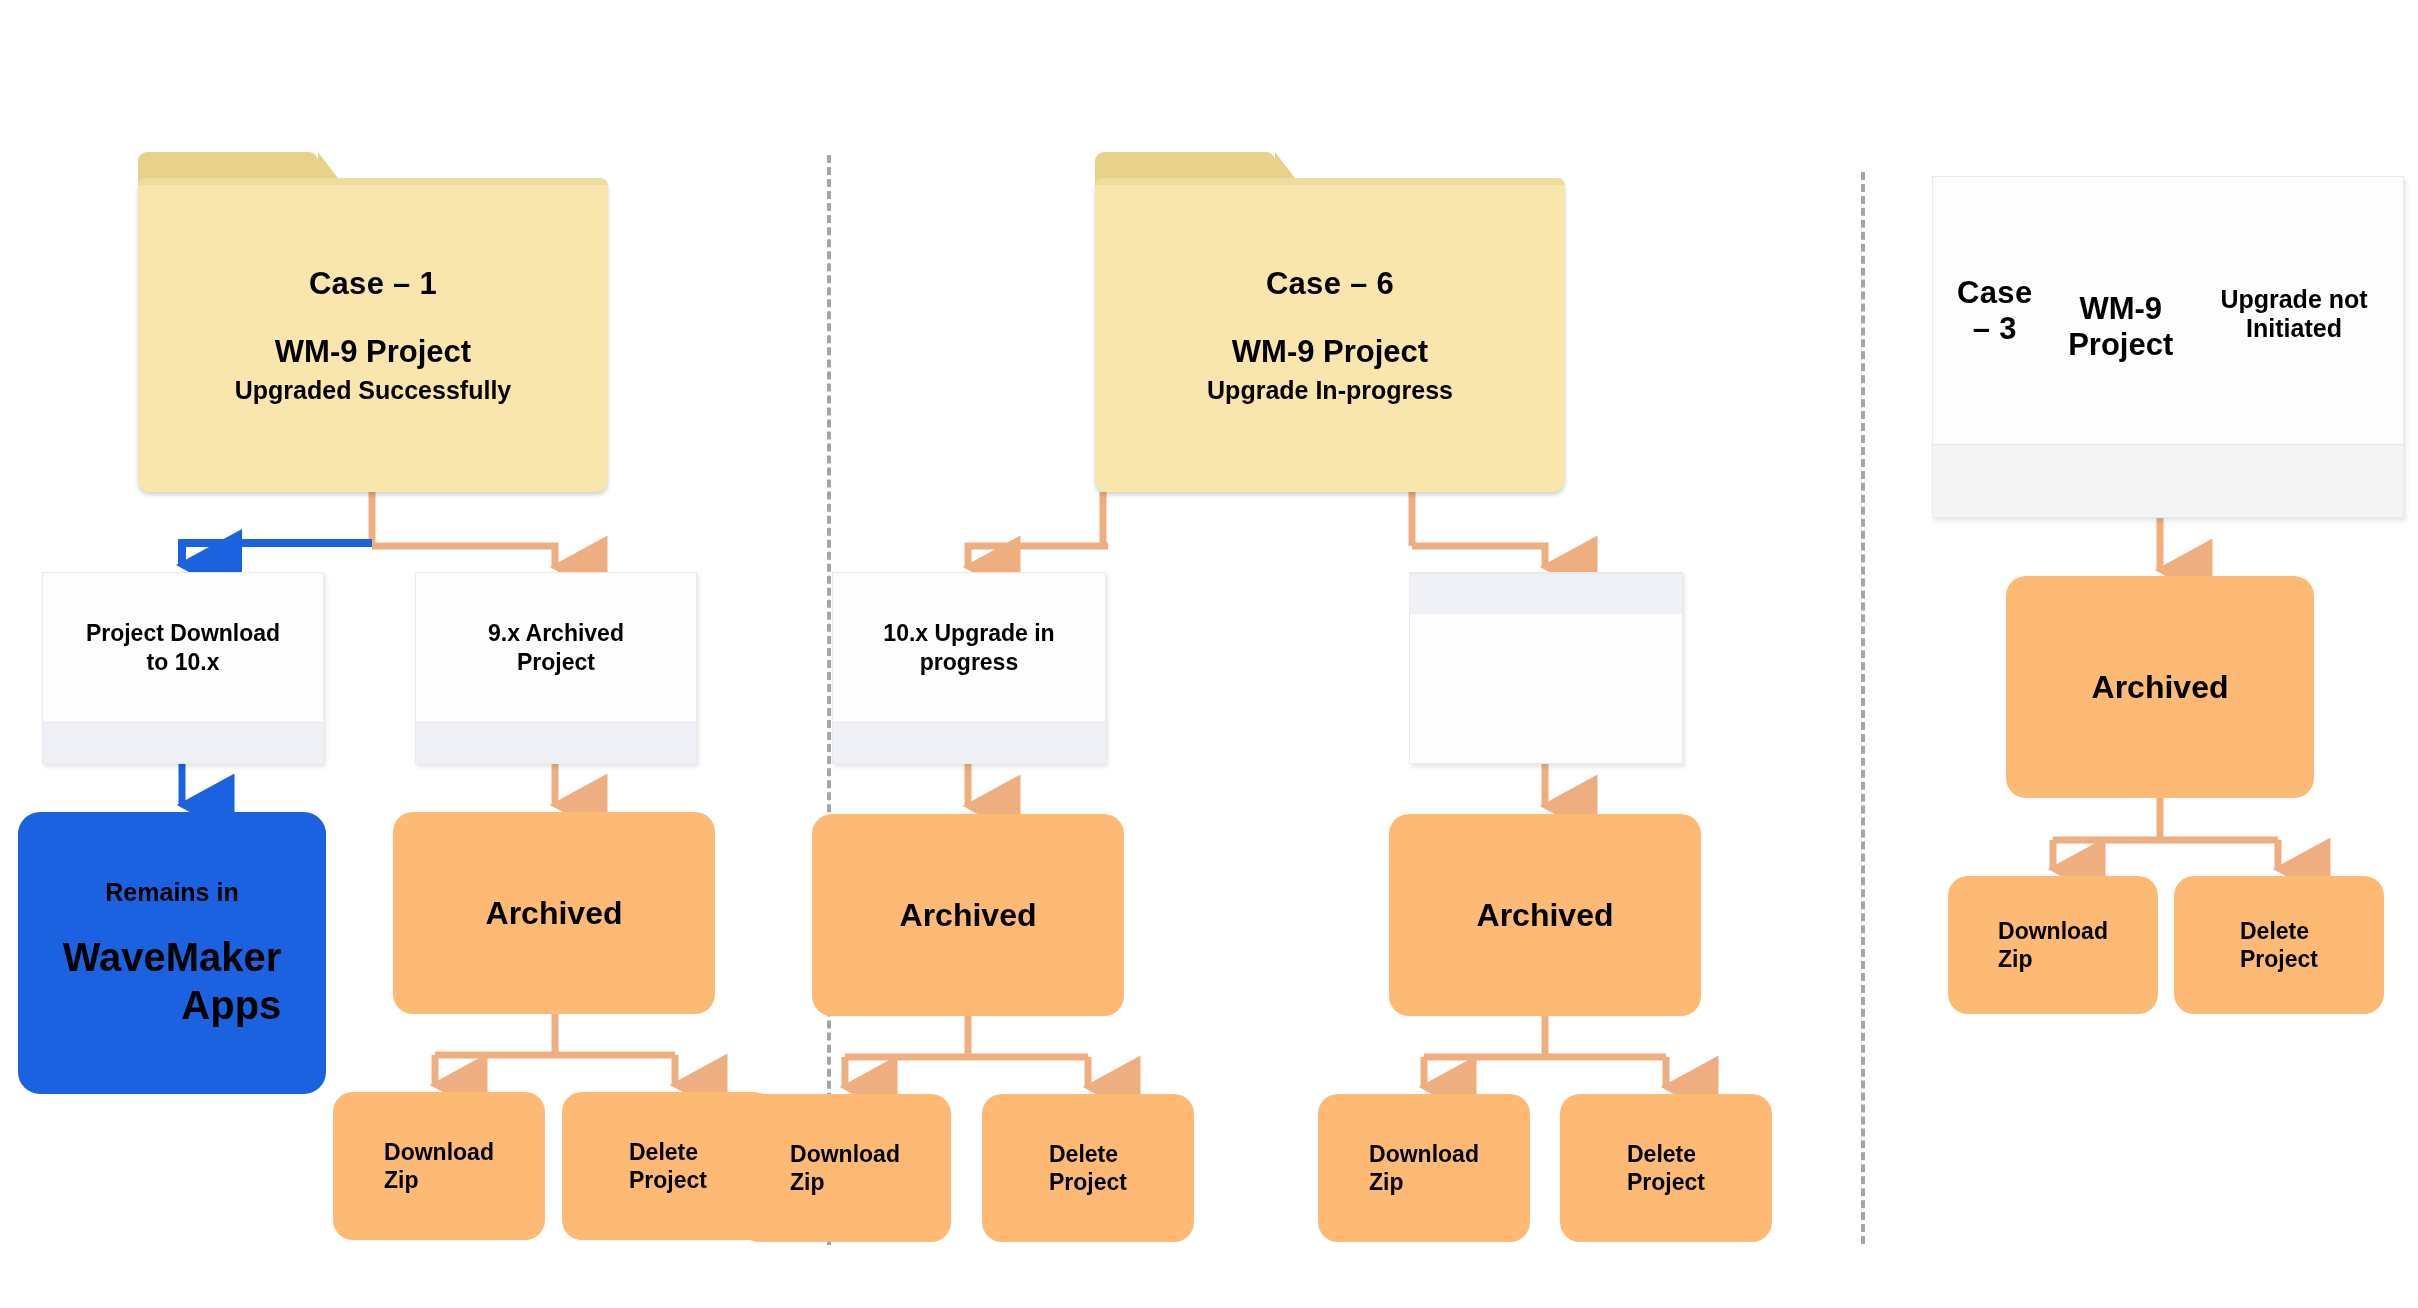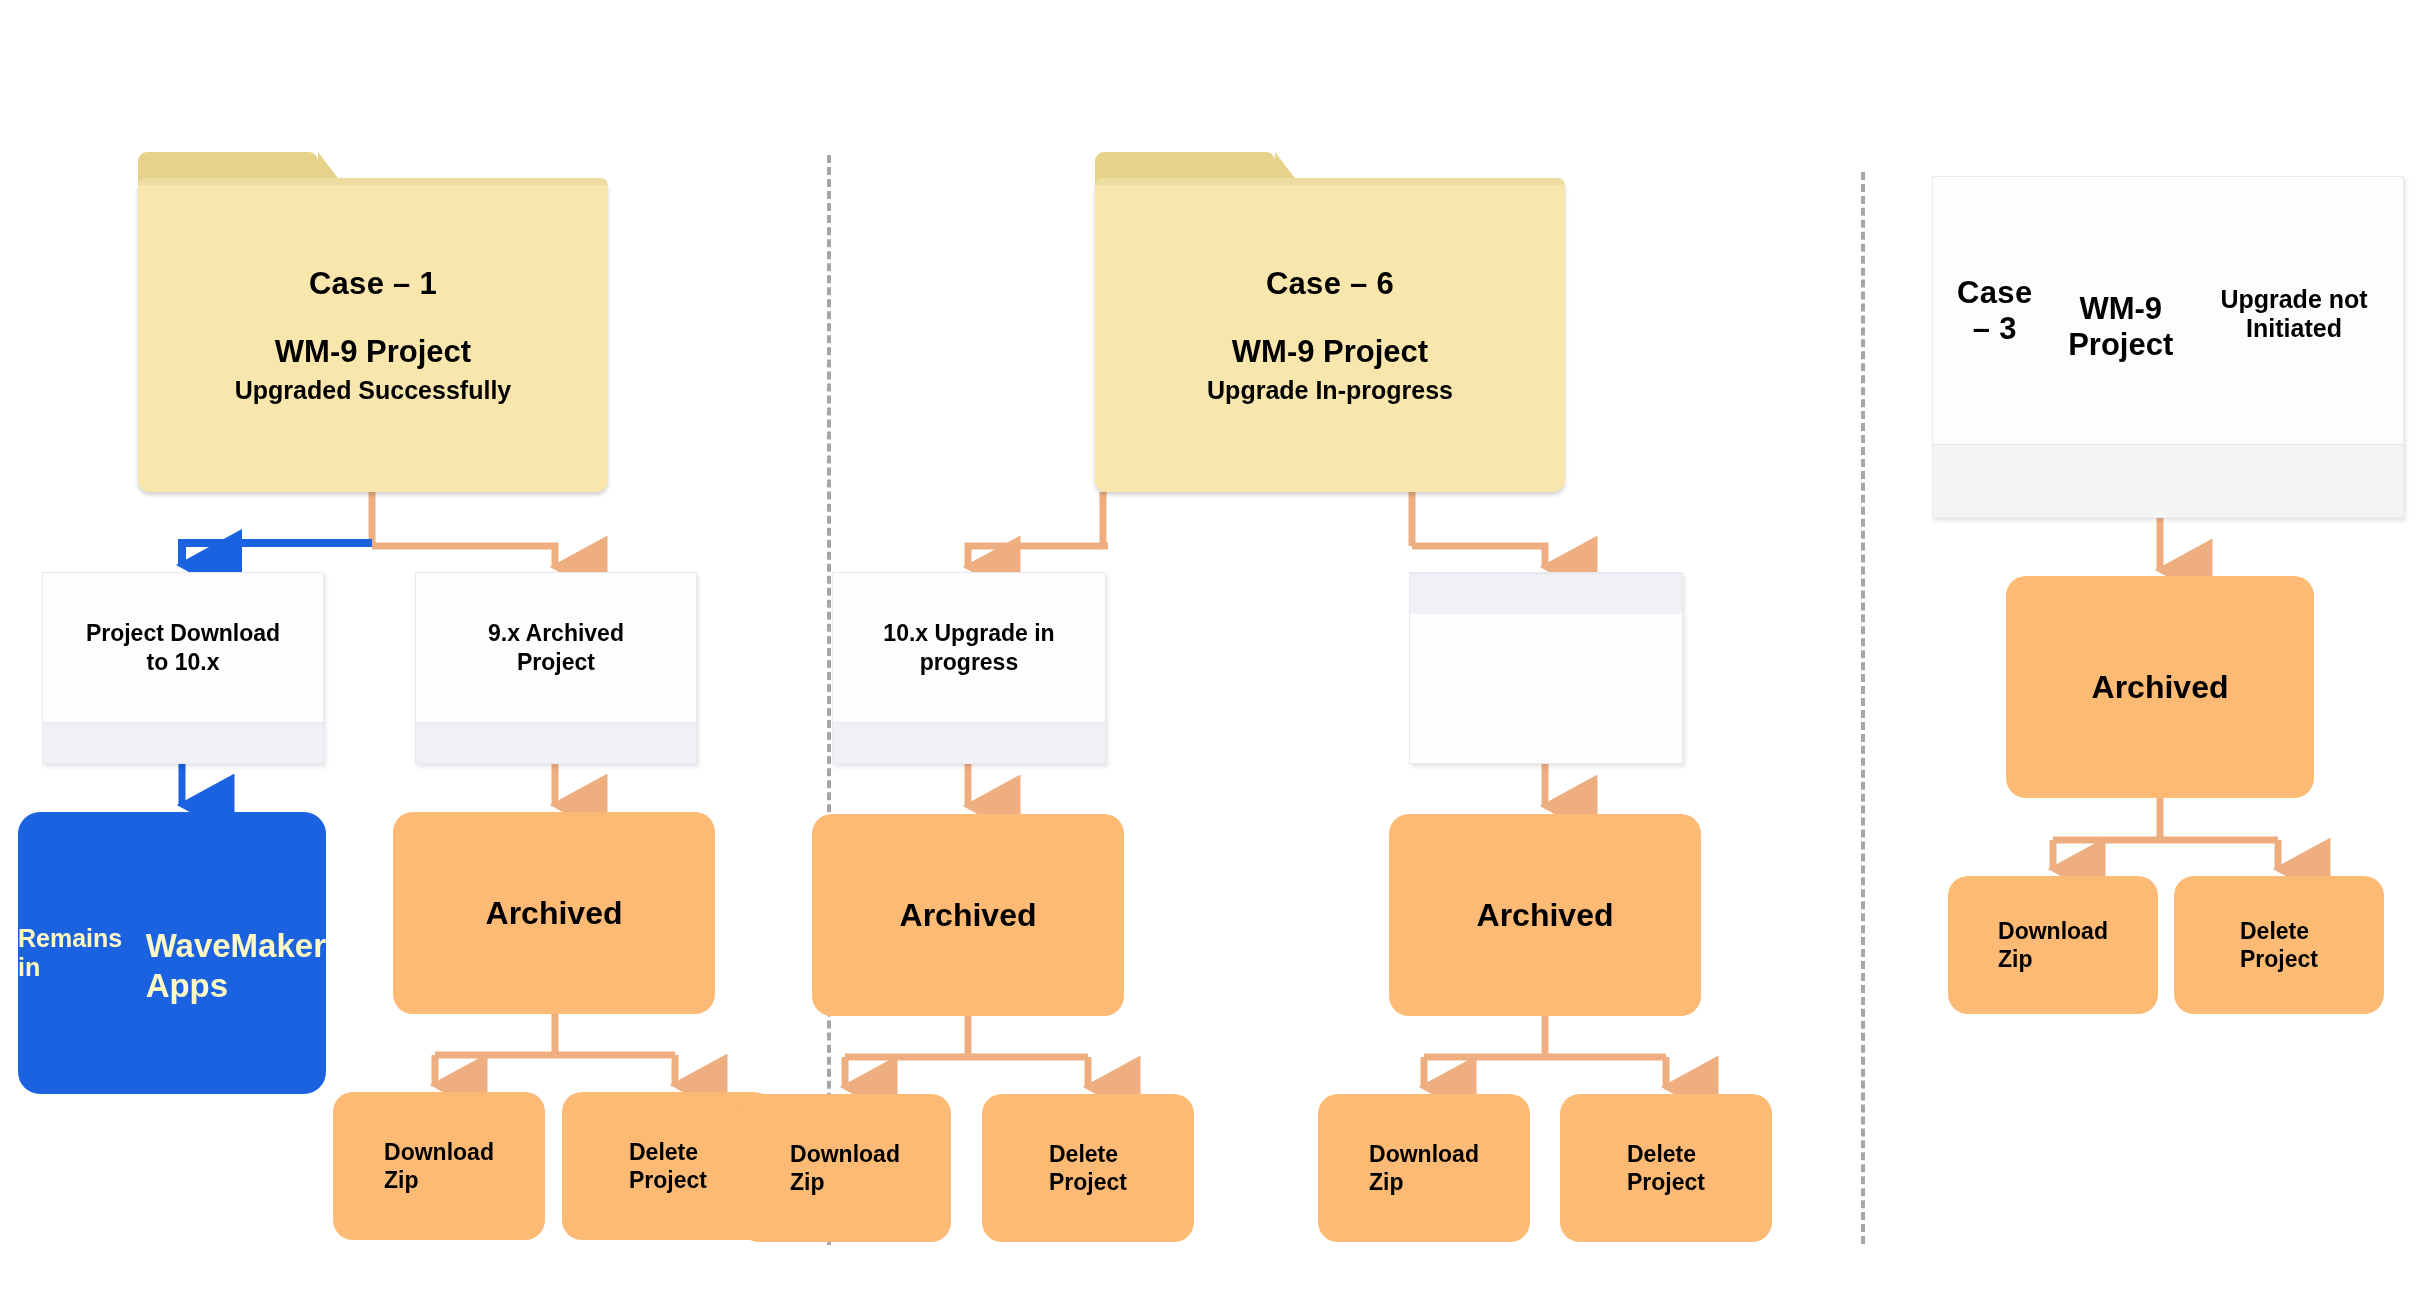--- a/index.html
+++ b/index.html
@@ -61,33 +61,33 @@
 
   
   .peach{
     position:absolute;background:#fdba74;border-radius:20px;
     display:flex;align-items:center;justify-content:center;
     text-align:left;box-sizing:border-box;
   }
   
   .blue{
     position:absolute;background:#1a62df;border-radius:22px;
-    display:flex;flex-direction:row;align-items:center;justify-content:center;
-    text-align:left;color:#fef9c3;box-sizing:border-box;
+    display:flex;flex-direction:column;align-items:center;justify-content:center;
+    text-align:right;color:#000000;box-sizing:border-box;
   }
 
   
   .t-case{font-size:31px;font-weight:bold;letter-spacing:.3px;}
   .t-proj{font-size:31px;font-weight:bold;margin-top:32px;}
   .t-sub{font-size:25px;font-weight:bold;margin-top:6px;}
   .t-mid{font-size:23px;font-weight:bold;line-height:1.22;}
   .t-arch{font-size:32px;font-weight:bold;}
   .t-leaf{font-size:23px;font-weight:bold;line-height:1.22;}
   .t-blue-top{font-size:25px;font-weight:bold;}
-  .t-blue-big{font-size:33px;font-weight:bold;margin-top:26px;line-height:1.2;}
+  .t-blue-big{font-size:40px;font-weight:bold;margin-top:26px;line-height:1.2;}
 </style>
 </head>
 <body>
 
 <div id="canvas">
 
   <svg id="wires" viewBox="0 0 2418 1308" width="2418" height="1308">
     <defs>
       <marker id="arrO" viewBox="0 0 12 12" refX="6" refY="10" markerWidth="9" markerHeight="9" orient="auto">
         <path d="M0,0 L12,0 L6,11 Z" fill="#eeae80"></path>

